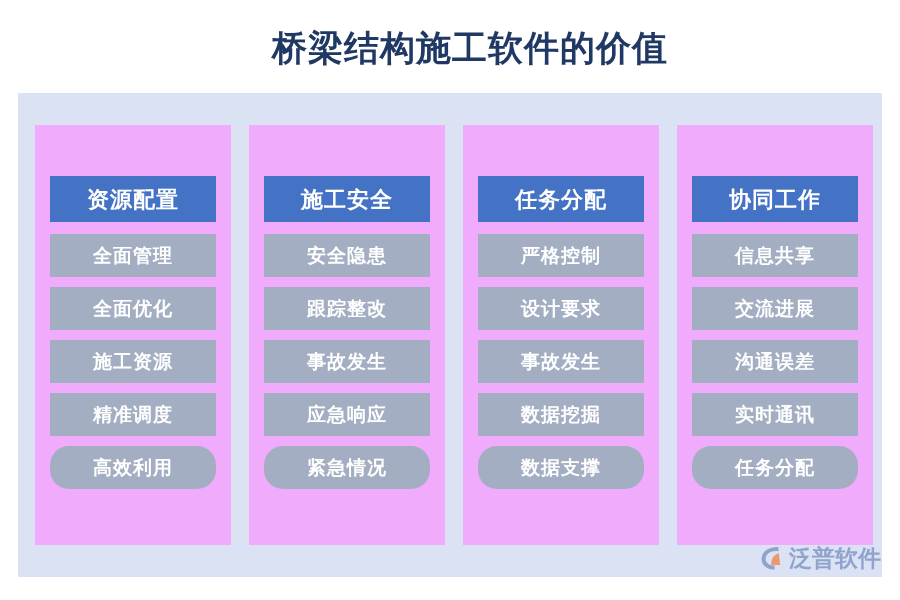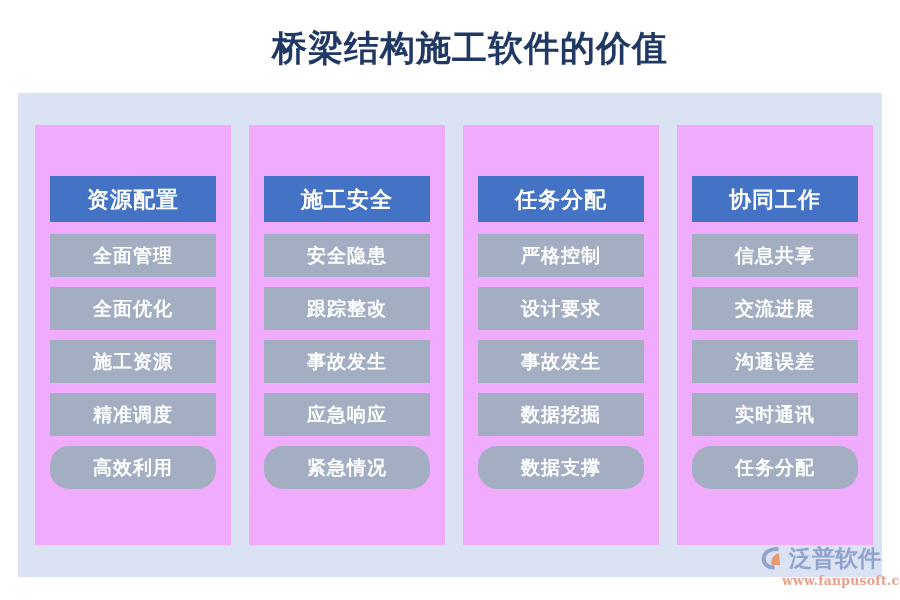--- a/index.html
+++ b/index.html
@@ -108,21 +108,20 @@
   .col-item:last-child { margin-bottom: 4px; border-radius: 19px; }
 
   
   .logo {
     position: absolute;
     left: 758px;
     top: 543px;
     width: 136px;
     height: 46px;
     display: flex;
-    flex-direction: column;
     align-items: flex-start;
     justify-content: flex-start;
   }
   .logo-top {
     display: flex;
     align-items: center;
     height: 30px;
   }
   .logo-mark {
     width: 28px;

